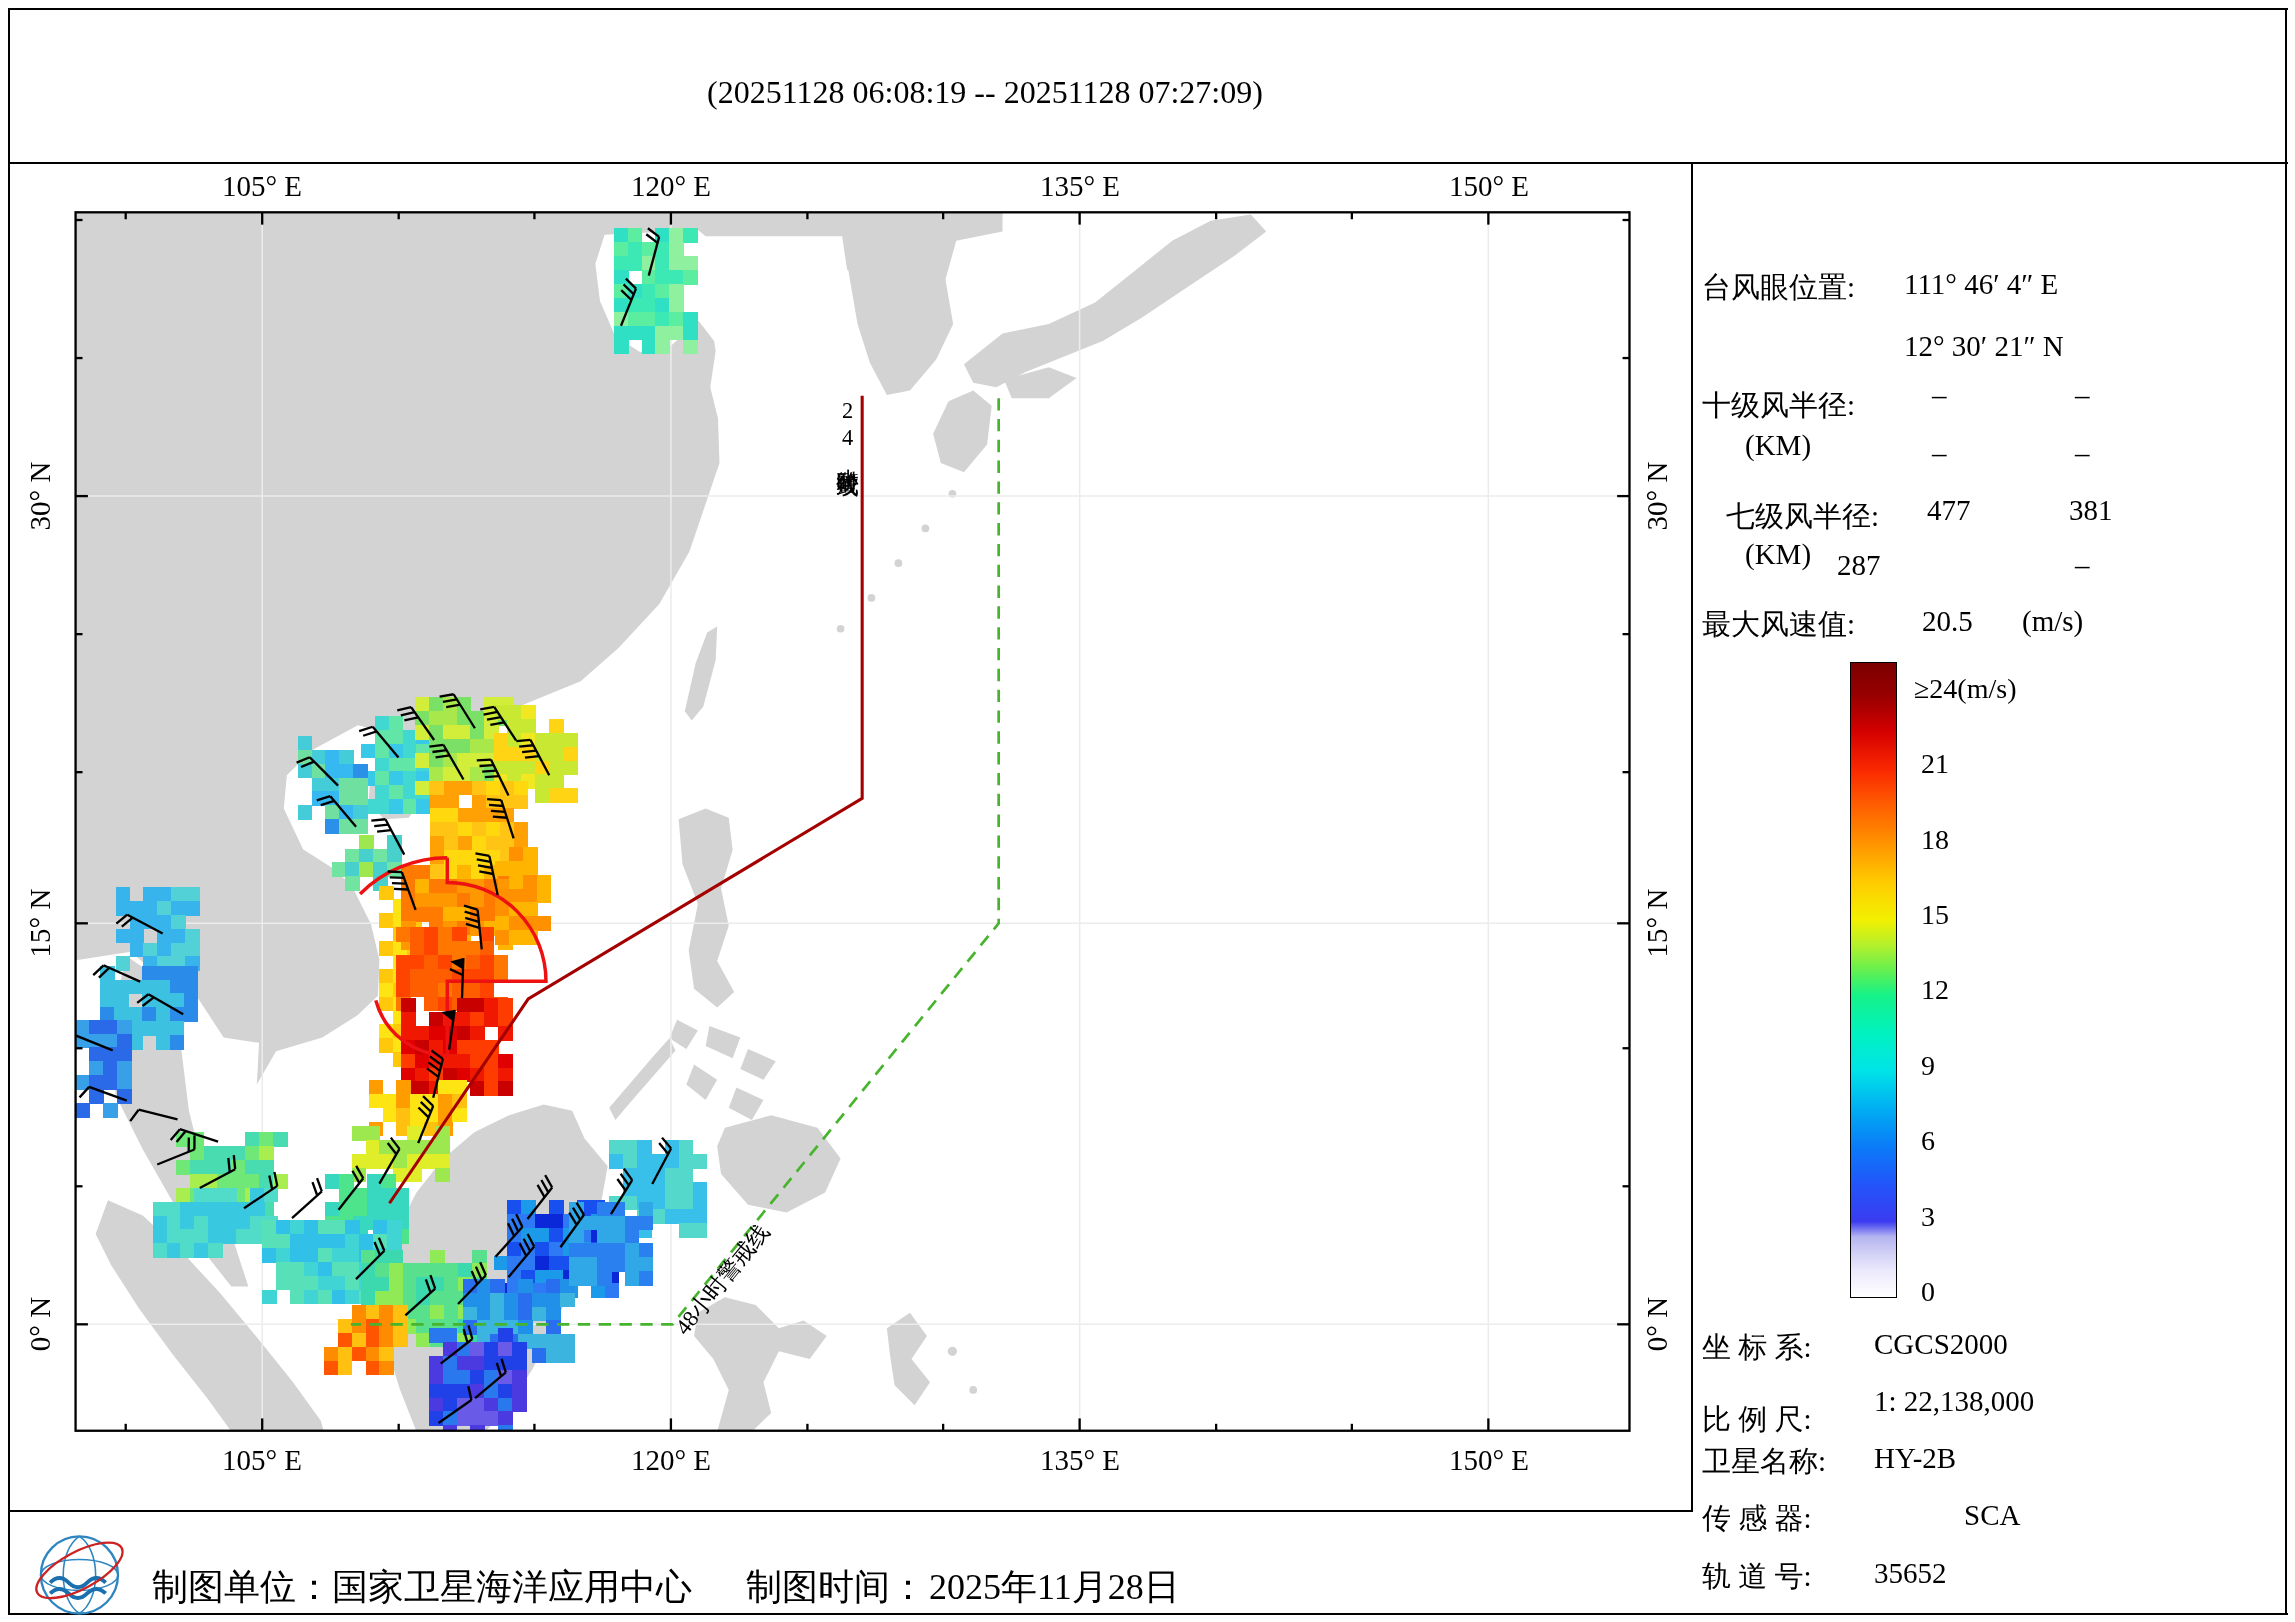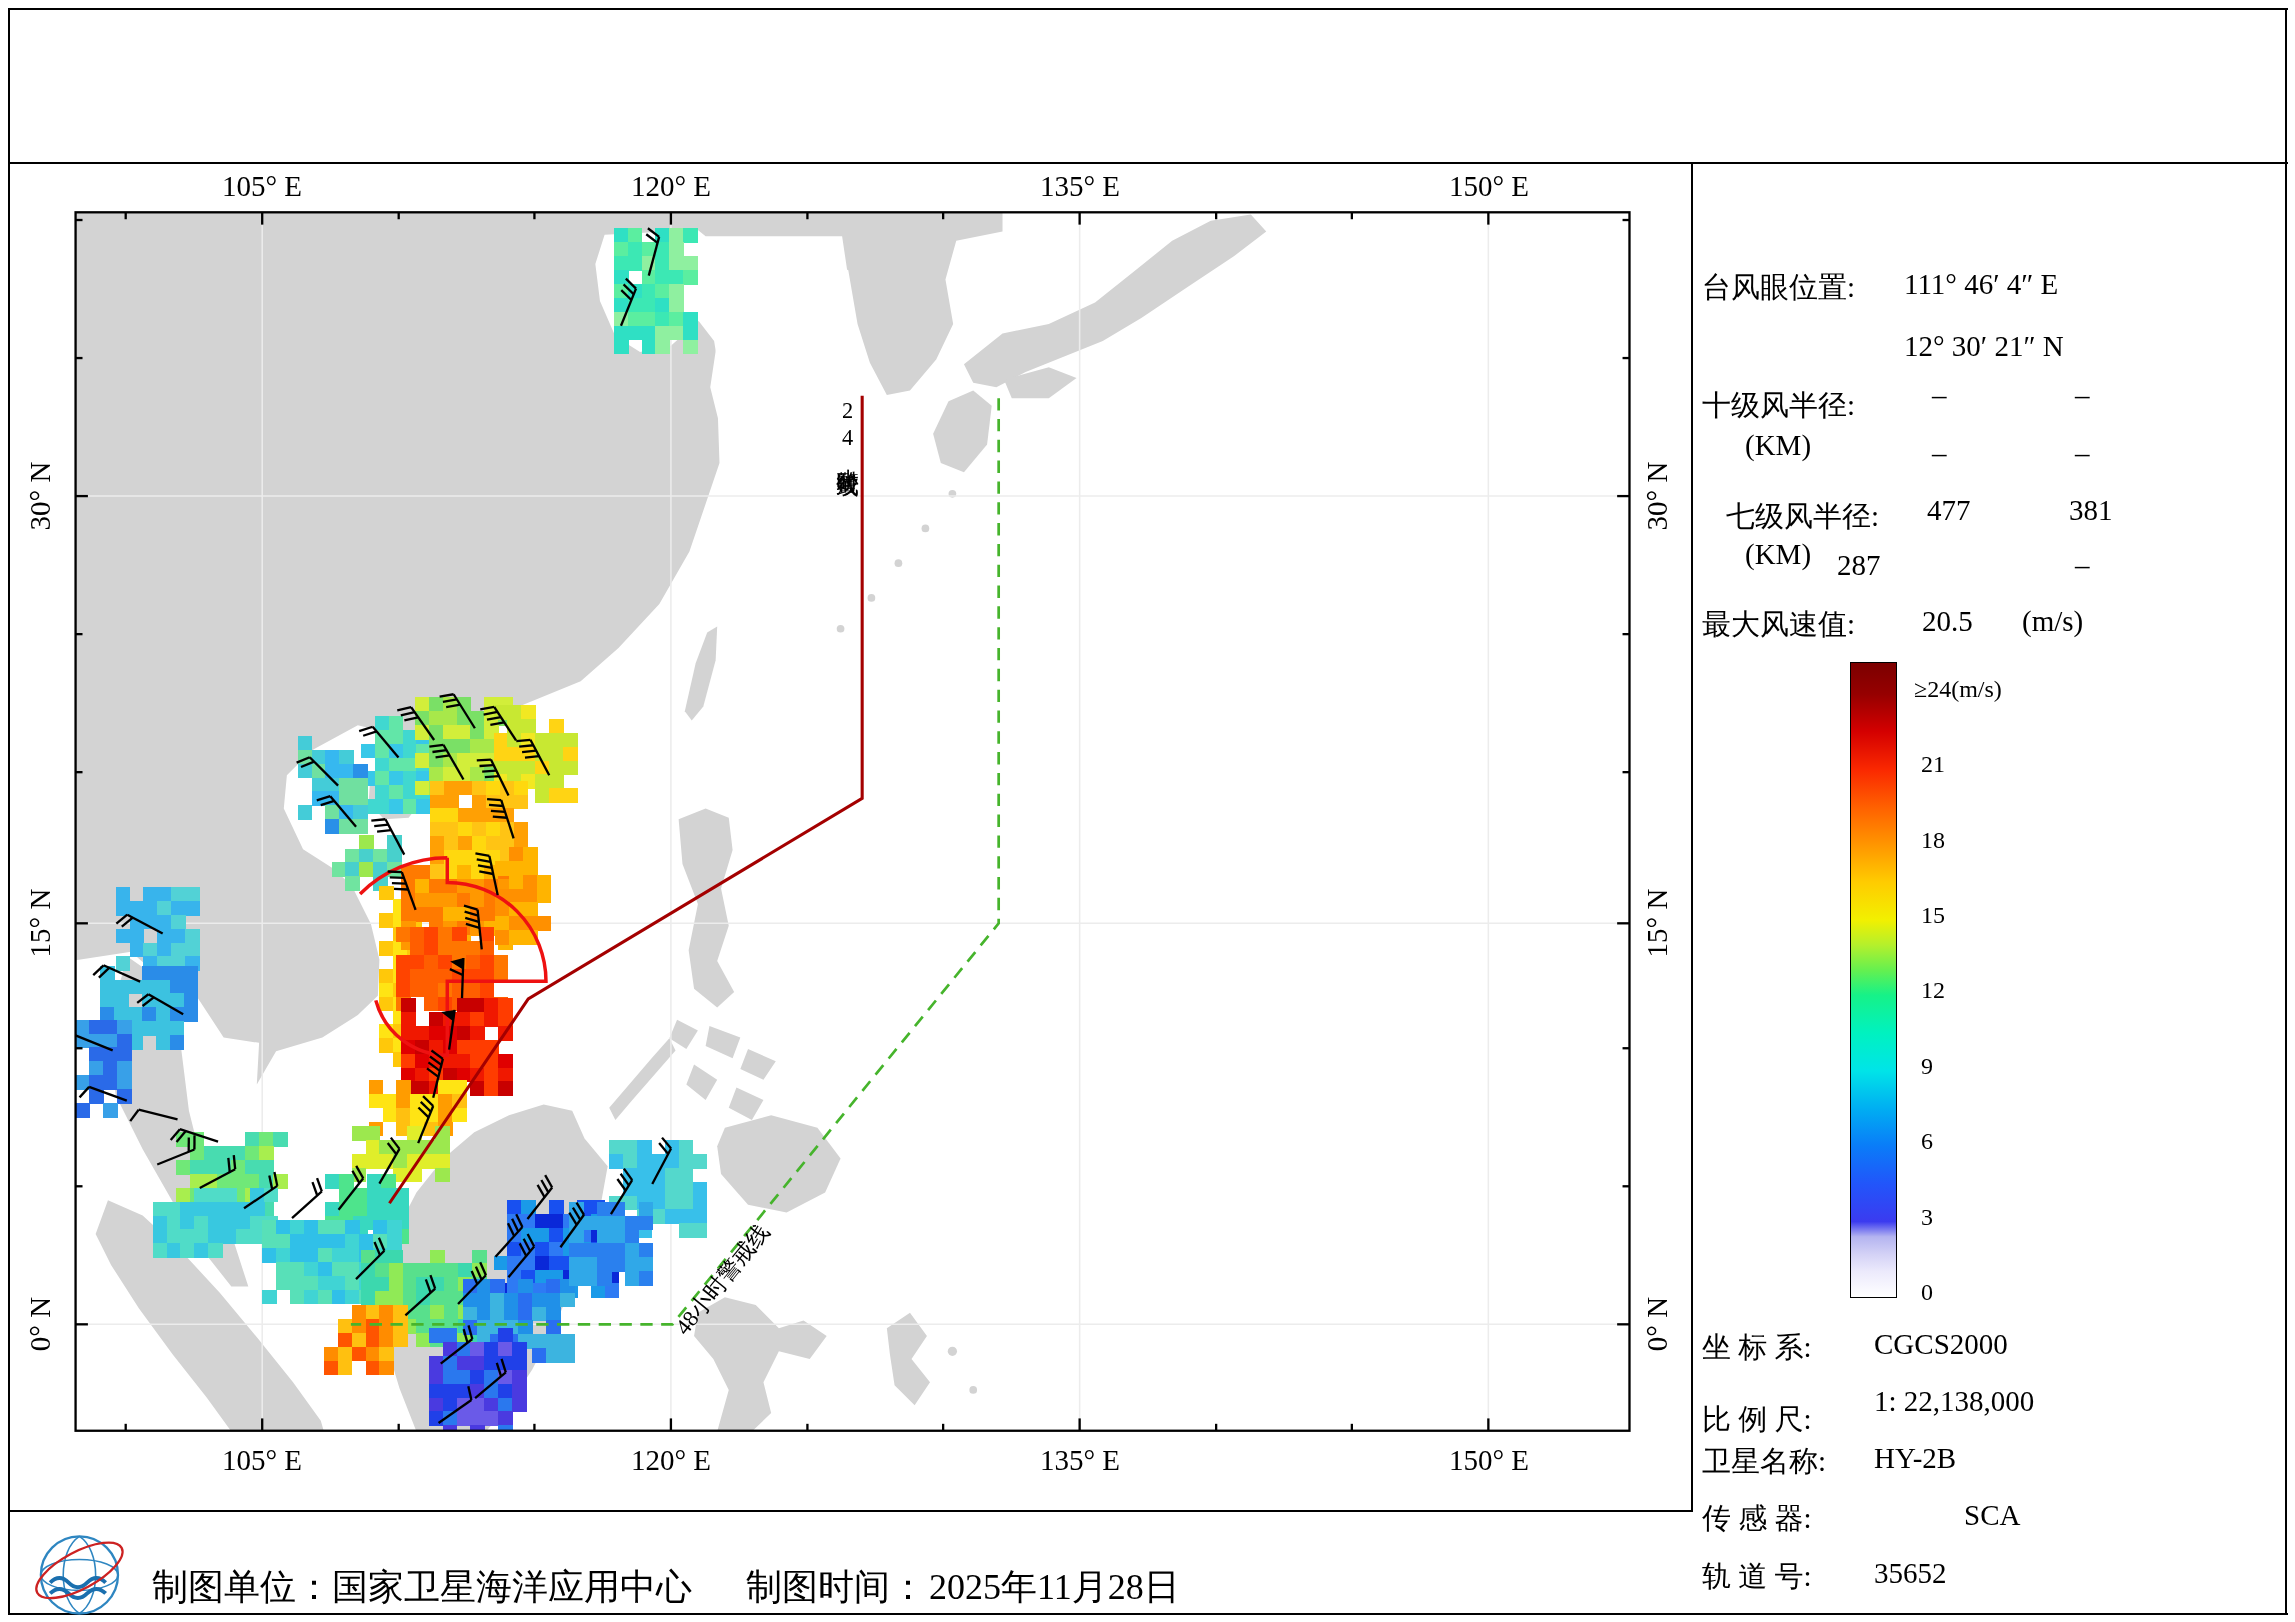--- a/index.html
+++ b/index.html
@@ -6,40 +6,41 @@
   #stage{position:relative;width:2295px;height:1623px;background:#ffffff;
          font-family:"Liberation Serif","DejaVu Serif",serif;color:#000;overflow:hidden;}
   .abs{position:absolute;}
   .ctr{transform:translateX(-50%);}
   #map-svg{position:absolute;left:0;top:0;}
   .title{font-size:48px;font-weight:bold;letter-spacing:1.5px;white-space:nowrap;}
   .subtitle{font-size:32px;white-space:nowrap;}
   .axis-label{font-size:29px;white-space:nowrap;}
   .axis-label-v{font-size:29px;white-space:nowrap;transform:translate(-50%,-50%) rotate(-90deg);}
   .panel-text{font-size:29px;white-space:nowrap;}
-  .cb-label{font-size:24px;white-space:nowrap;transform:translateY(-50%);}
+  .cb-label{font-size:28px;white-space:nowrap;transform:translateY(-50%);}
   .warn-label-v{font-size:22.4px;white-space:nowrap;writing-mode:vertical-rl;text-orientation:upright;letter-spacing:1.5px;}
   .warn-label-d{font-size:22.4px;white-space:nowrap;transform-origin:0 50%;}
   .footer-text{font-size:36px;white-space:nowrap;}
   #colorbar{border:1.5px solid #000;}
   .sep{background:#000;}
 </style>
 </head>
 <body>
 
 <div id="stage">
 
   <div class="abs sep" style="left:7.7px;top:7.7px;width:2280px;height:2.3px;"></div>
   <div class="abs sep" style="left:7.7px;top:1613px;width:2280px;height:2.3px;"></div>
   <div class="abs sep" style="left:7.7px;top:7.7px;width:2.3px;height:1607px;"></div>
   <div class="abs sep" style="left:2285px;top:7.7px;width:2.3px;height:1607px;"></div>
   <div class="abs sep" style="left:7.7px;top:162px;width:2280px;height:1.5px;"></div>
   <div class="abs sep" style="left:1691px;top:162px;width:1.5px;height:1350px;"></div>
   <div class="abs sep" style="left:7.7px;top:1510px;width:1685px;height:1.5px;"></div>
 
+  <div class="abs subtitle ctr" style="left:985px;top:74px;">(20251128 06:08:19 -- 20251128 07:27:09)</div>
 
   <svg id="map-svg" width="2295" height="1623" viewBox="0 0 2976 2104">
     <defs>
       <clipPath id="mapclip">
           <rect x="98" y="275" width="2015" height="1580"></rect>
         </clipPath>
     </defs>
     <g clip-path="url(#mapclip)">
       <g id="land-layer" fill="#d3d3d3" stroke="none">
         <path d="M98,275 L1300,275 L1300,300 L1240,312 L1226,362 L1236,420 L1214,466 L1180,506 L1150,512 L1128,470 L1112,420 L1100,350 L1058,330 L1018,342 L978,362 L940,392 L930,442 L921,502 L931,542 L933,600 L894,715 L855,783 L802,840 L753,883 L665,919 L584,937 L531,958 L540,975 L527,993 L509,951 L464,940 L411,969 L404,973 L372,1005 L368,1048 L393,1101 L432,1126 L456,1148 L481,1198 L492,1244 L490,1291 L464,1316 L418,1345 L358,1363 L333,1406 L336,1352 L290,1345 L252,1287 L206,1266 L170,1234 L98,1245 Z"></path>

